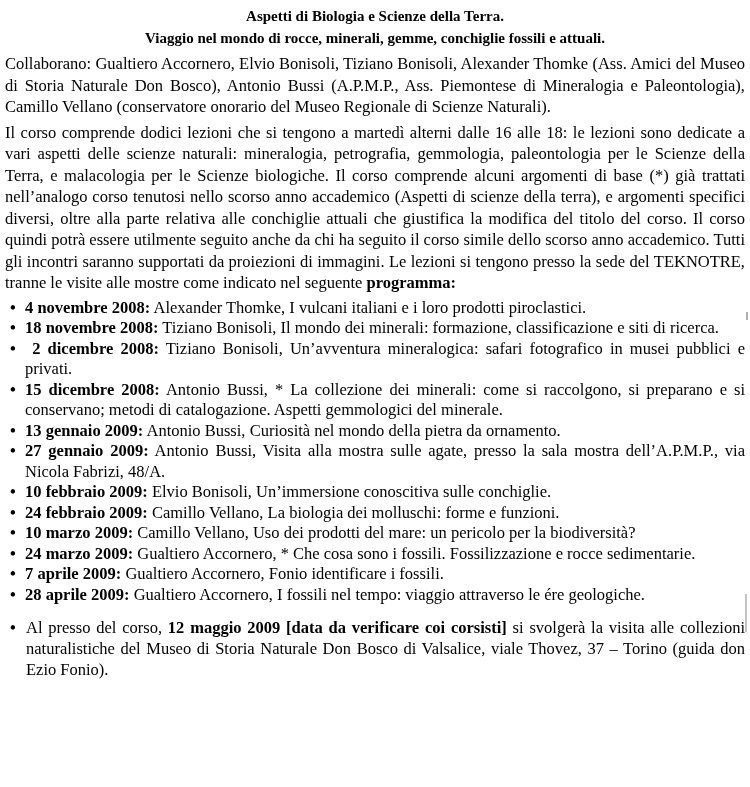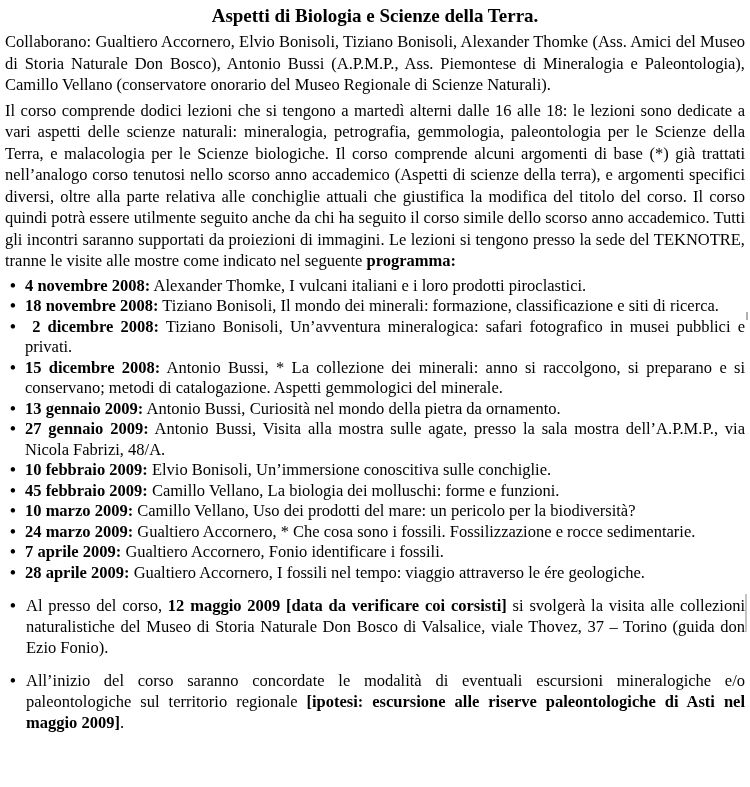--- a/index.html
+++ b/index.html
@@ -14,21 +14,21 @@
     overflow: hidden;
     color: #000000;
     font-family: "Liberation Serif", "DejaVu Serif", serif;
   }
   .page {
     box-sizing: border-box;
     width: 750px;
     padding: 5px 5px 0 5px;
   }
   .doc-title {
-    font-size: 19px;
+    font-size: 15px;
     line-height: 22px;
     font-weight: bold;
     text-align: center;
     margin: 0;
   }
   p.body-par {
     font-size: 16.5px;
     line-height: 21.5px;
     text-align: justify;
     margin: 4px 0 0 0;
@@ -83,42 +83,42 @@
   #artifact-1 { right: 2px; top: 312px; height: 8px; }
   #artifact-2 { right: 3px; top: 594px; height: 38px; background:#c4c4c4; }
 </style>
 </head>
 <body>
 
 <div class="page">
 
   <div>
     <div class="doc-title">Aspetti di Biologia e Scienze della Terra.</div>
+    <div class="doc-title">Viaggio nel mondo di rocce, minerali, gemme, conchiglie fossili e attuali.</div>
   </div>
 
   <p class="body-par"><span>Collaborano: Gualtiero Accornero, Elvio Bonisoli, Tiziano Bonisoli, Alexander Thomke (Ass. Amici del Museo di Storia Naturale Don Bosco), Antonio Bussi (A.P.M.P., Ass. Piemontese di Mineralogia e Paleontologia), Camillo Vellano (conservatore onorario del Museo Regionale di Scienze Naturali).</span></p>
 
   <p class="body-par"><span>Il corso comprende dodici lezioni che si tengono a martedì alterni dalle 16 alle 18: le lezioni sono dedicate a vari aspetti delle scienze naturali: mineralogia, petrografia, gemmologia, paleontologia per le Scienze della Terra, e malacologia per le Scienze biologiche. Il corso comprende alcuni argomenti di base (*) già trattati nell’analogo corso tenutosi nello scorso anno accademico (Aspetti di scienze della terra), e argomenti specifici diversi, oltre alla parte relativa alle conchiglie attuali che giustifica la modifica del titolo del corso. Il corso quindi potrà essere utilmente seguito anche da chi ha seguito il corso simile dello scorso anno accademico. Tutti gli incontri saranno supportati da proiezioni di immagini. Le lezioni si tengono presso la sede del TEKNOTRE, tranne le visite alle mostre come indicato nel seguente </span><span class="b">programma:</span></p>
 
   <ul class="program-list">
       <li><span class="b">4 novembre 2008:</span><span> Alexander Thomke, </span><span class="i">I vulcani italiani e i loro prodotti piroclastici.</span></li>
       <li><span class="b">18 novembre 2008:</span><span> Tiziano Bonisoli, </span><span class="i">Il mondo dei minerali: formazione, classificazione e siti di ricerca.</span></li>
       <li><span>&nbsp;</span><span class="b">2 dicembre 2008:</span><span> Tiziano Bonisoli, </span><span class="i">Un’avventura mineralogica: safari fotografico in musei pubblici e privati.</span></li>
-      <li><span class="b">15 dicembre 2008:</span><span> Antonio Bussi, * </span><span class="i">La collezione dei minerali: anno si raccolgono, si preparano e si conservano; metodi di catalogazione. Aspetti gemmologici del minerale.</span></li>
+      <li><span class="b">15 dicembre 2008:</span><span> Antonio Bussi, * </span><span class="i">La collezione dei minerali: come si raccolgono, si preparano e si conservano; metodi di catalogazione. Aspetti gemmologici del minerale.</span></li>
       <li><span class="b">13 gennaio 2009:</span><span> Antonio Bussi, </span><span class="i">Curiosità nel mondo della pietra da ornamento.</span></li>
       <li><span class="b">27 gennaio 2009:</span><span> Antonio Bussi, </span><span class="i">Visita alla mostra sulle agate</span><span>, presso la sala mostra dell’A.P.M.P., via Nicola Fabrizi, 48/A.</span></li>
       <li><span class="b">10 febbraio 2009:</span><span> Elvio Bonisoli, </span><span class="i">Un’immersione conoscitiva sulle conchiglie.</span></li>
-      <li><span class="b">45 febbraio 2009:</span><span> Camillo Vellano, </span><span class="i">La biologia dei molluschi: forme e funzioni.</span></li>
+      <li><span class="b">24 febbraio 2009:</span><span> Camillo Vellano, </span><span class="i">La biologia dei molluschi: forme e funzioni.</span></li>
       <li><span class="b">10 marzo 2009:</span><span> Camillo Vellano, </span><span class="i">Uso dei prodotti del mare: un pericolo per la biodiversità?</span></li>
       <li><span class="b">24 marzo 2009:</span><span> Gualtiero Accornero, * </span><span class="i">Che cosa sono i fossili. Fossilizzazione e rocce sedimentarie.</span></li>
       <li><span class="b">7 aprile 2009:</span><span> Gualtiero Accornero, </span><span class="i">Fonio identificare i fossili.</span></li>
       <li><span class="b">28 aprile 2009:</span><span> Gualtiero Accornero, </span><span class="i">I fossili nel tempo: viaggio attraverso le ére geologiche.</span></li>
     </ul>
 
   <ul class="notes-list">
       <li><span>Al presso del corso, </span><span class="b">12 maggio 2009 [data da verificare coi corsisti]</span><span> si svolgerà la visita alle collezioni naturalistiche del Museo di Storia Naturale Don Bosco di Valsalice, viale Thovez, 37 – Torino (guida don Ezio Fonio).</span></li>
-      <li><span>All’inizio del corso saranno concordate le modalità di eventuali escursioni mineralogiche e/o paleontologiche sul territorio regionale </span><span class="b">[ipotesi: escursione alle riserve paleontologiche di Asti nel maggio 2009]</span><span>.</span></li>
     </ul>
 
 </div>
 
 <div class="scan-artifact" id="artifact-1"></div>
 <div class="scan-artifact" id="artifact-2"></div>
 
 </body></html>

